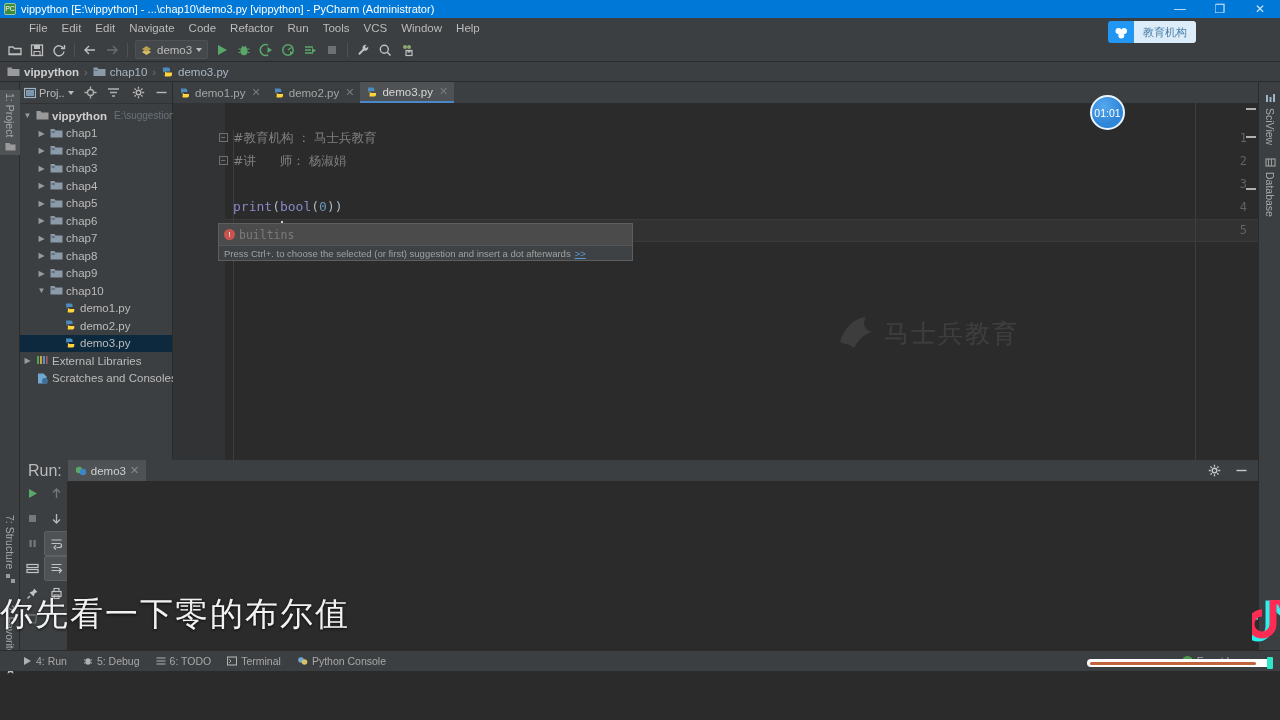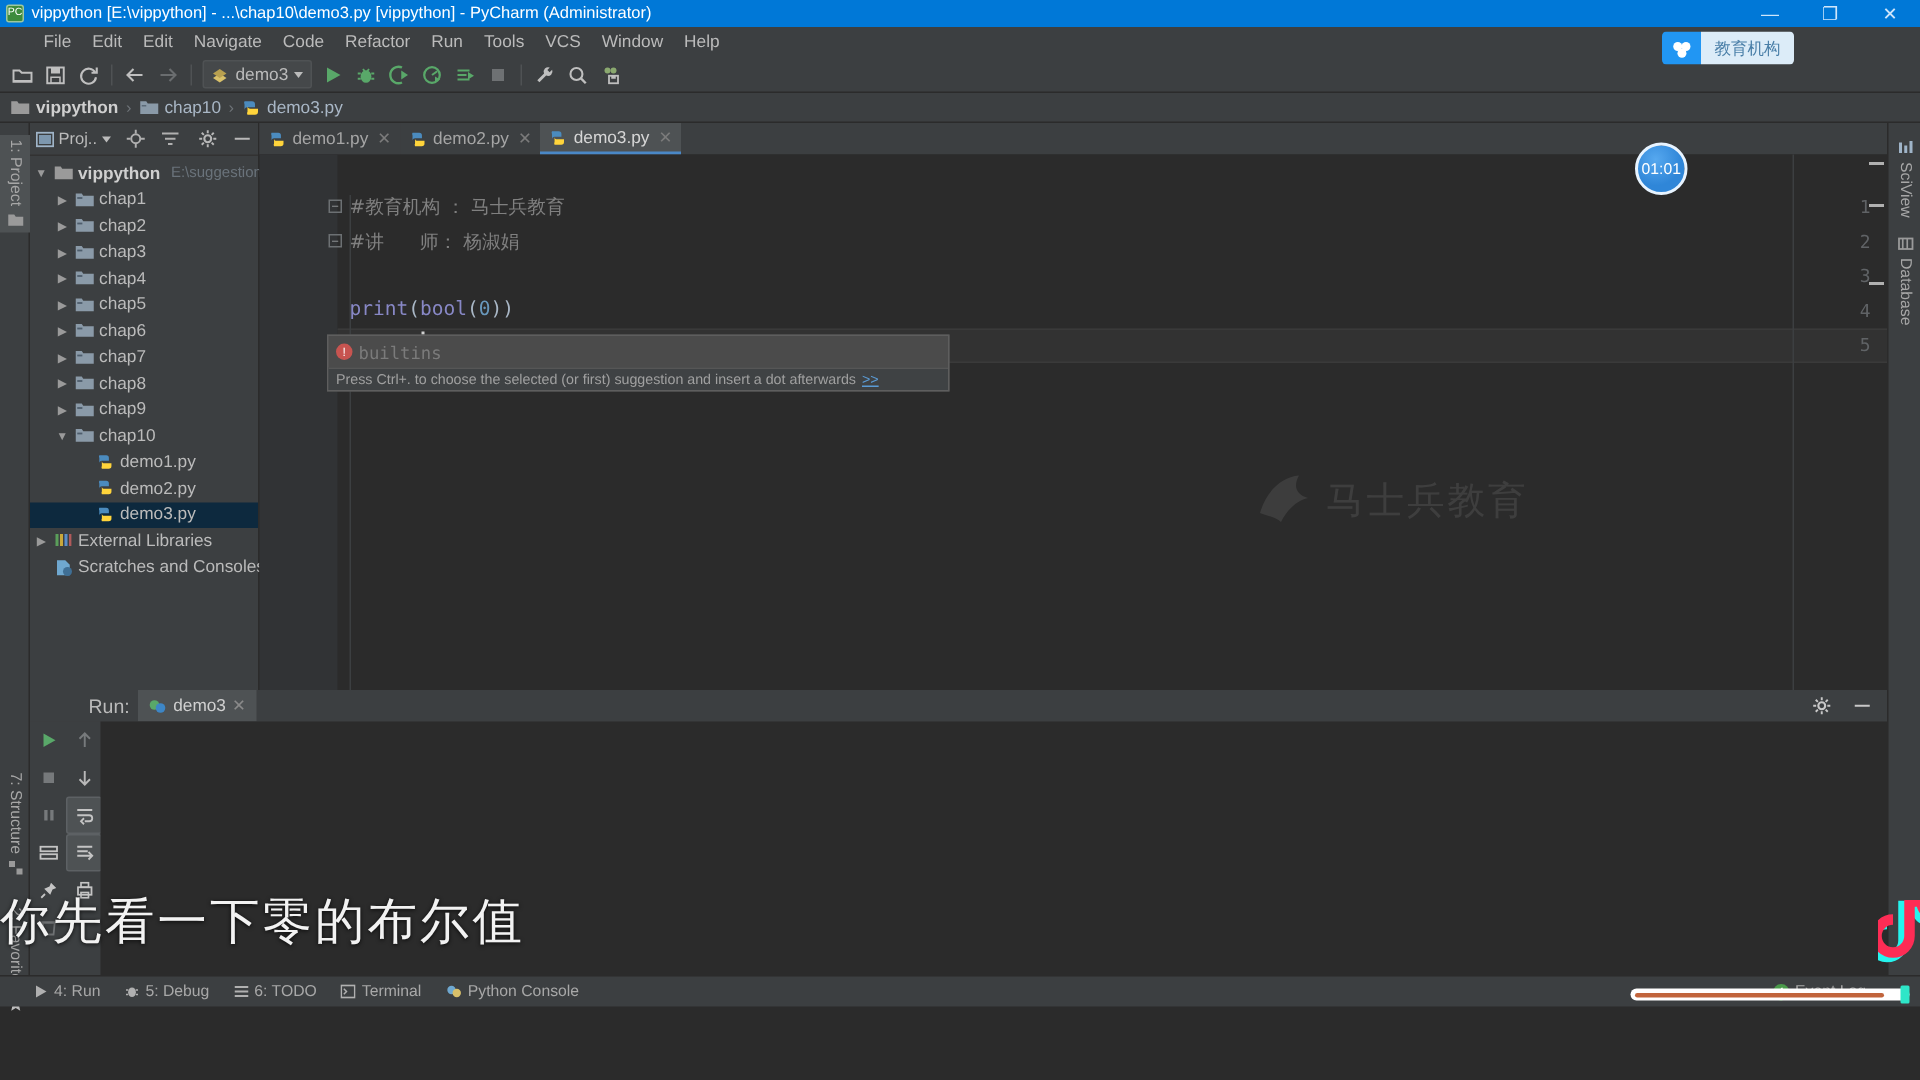--- a/index.html
+++ b/index.html
@@ -214,21 +214,21 @@
 
   
   .scrollmark { position: absolute; width: 10px; height: 2px; background: #b0b0b0; }
 
   
   .runwin {
     position: absolute; left: 20px; top: 460px; width: 1238px; height: 200px;
     background: #3c3f41;
   }
   .runhdr { height: 21px; display: flex; align-items: center; gap: 6px; padding-left: 8px; }
-  .runhdr .rlabel { color: #bbbbbb; font-size: 13px; margin-left: 31px; }
+  .runhdr .rlabel { color: #bbbbbb; font-size: 16px; }
   .runtab {
     height: 21px; display: flex; align-items: center; gap: 4px; padding: 0 7px;
     background: #4e5254; color: #d0d0d0; font-size: 11.5px;
   }
   .runhdr .spacer { flex: 1; }
   .runbody { position: absolute; left: 0; top: 21px; width: 1238px; height: 179px; background: #3c3f41; }
   .runtoolbar {
     position: absolute; left: 0; top: 0; width: 47px; height: 179px;
     display: grid; grid-template-columns: 24px 24px; align-content: start;
   }

